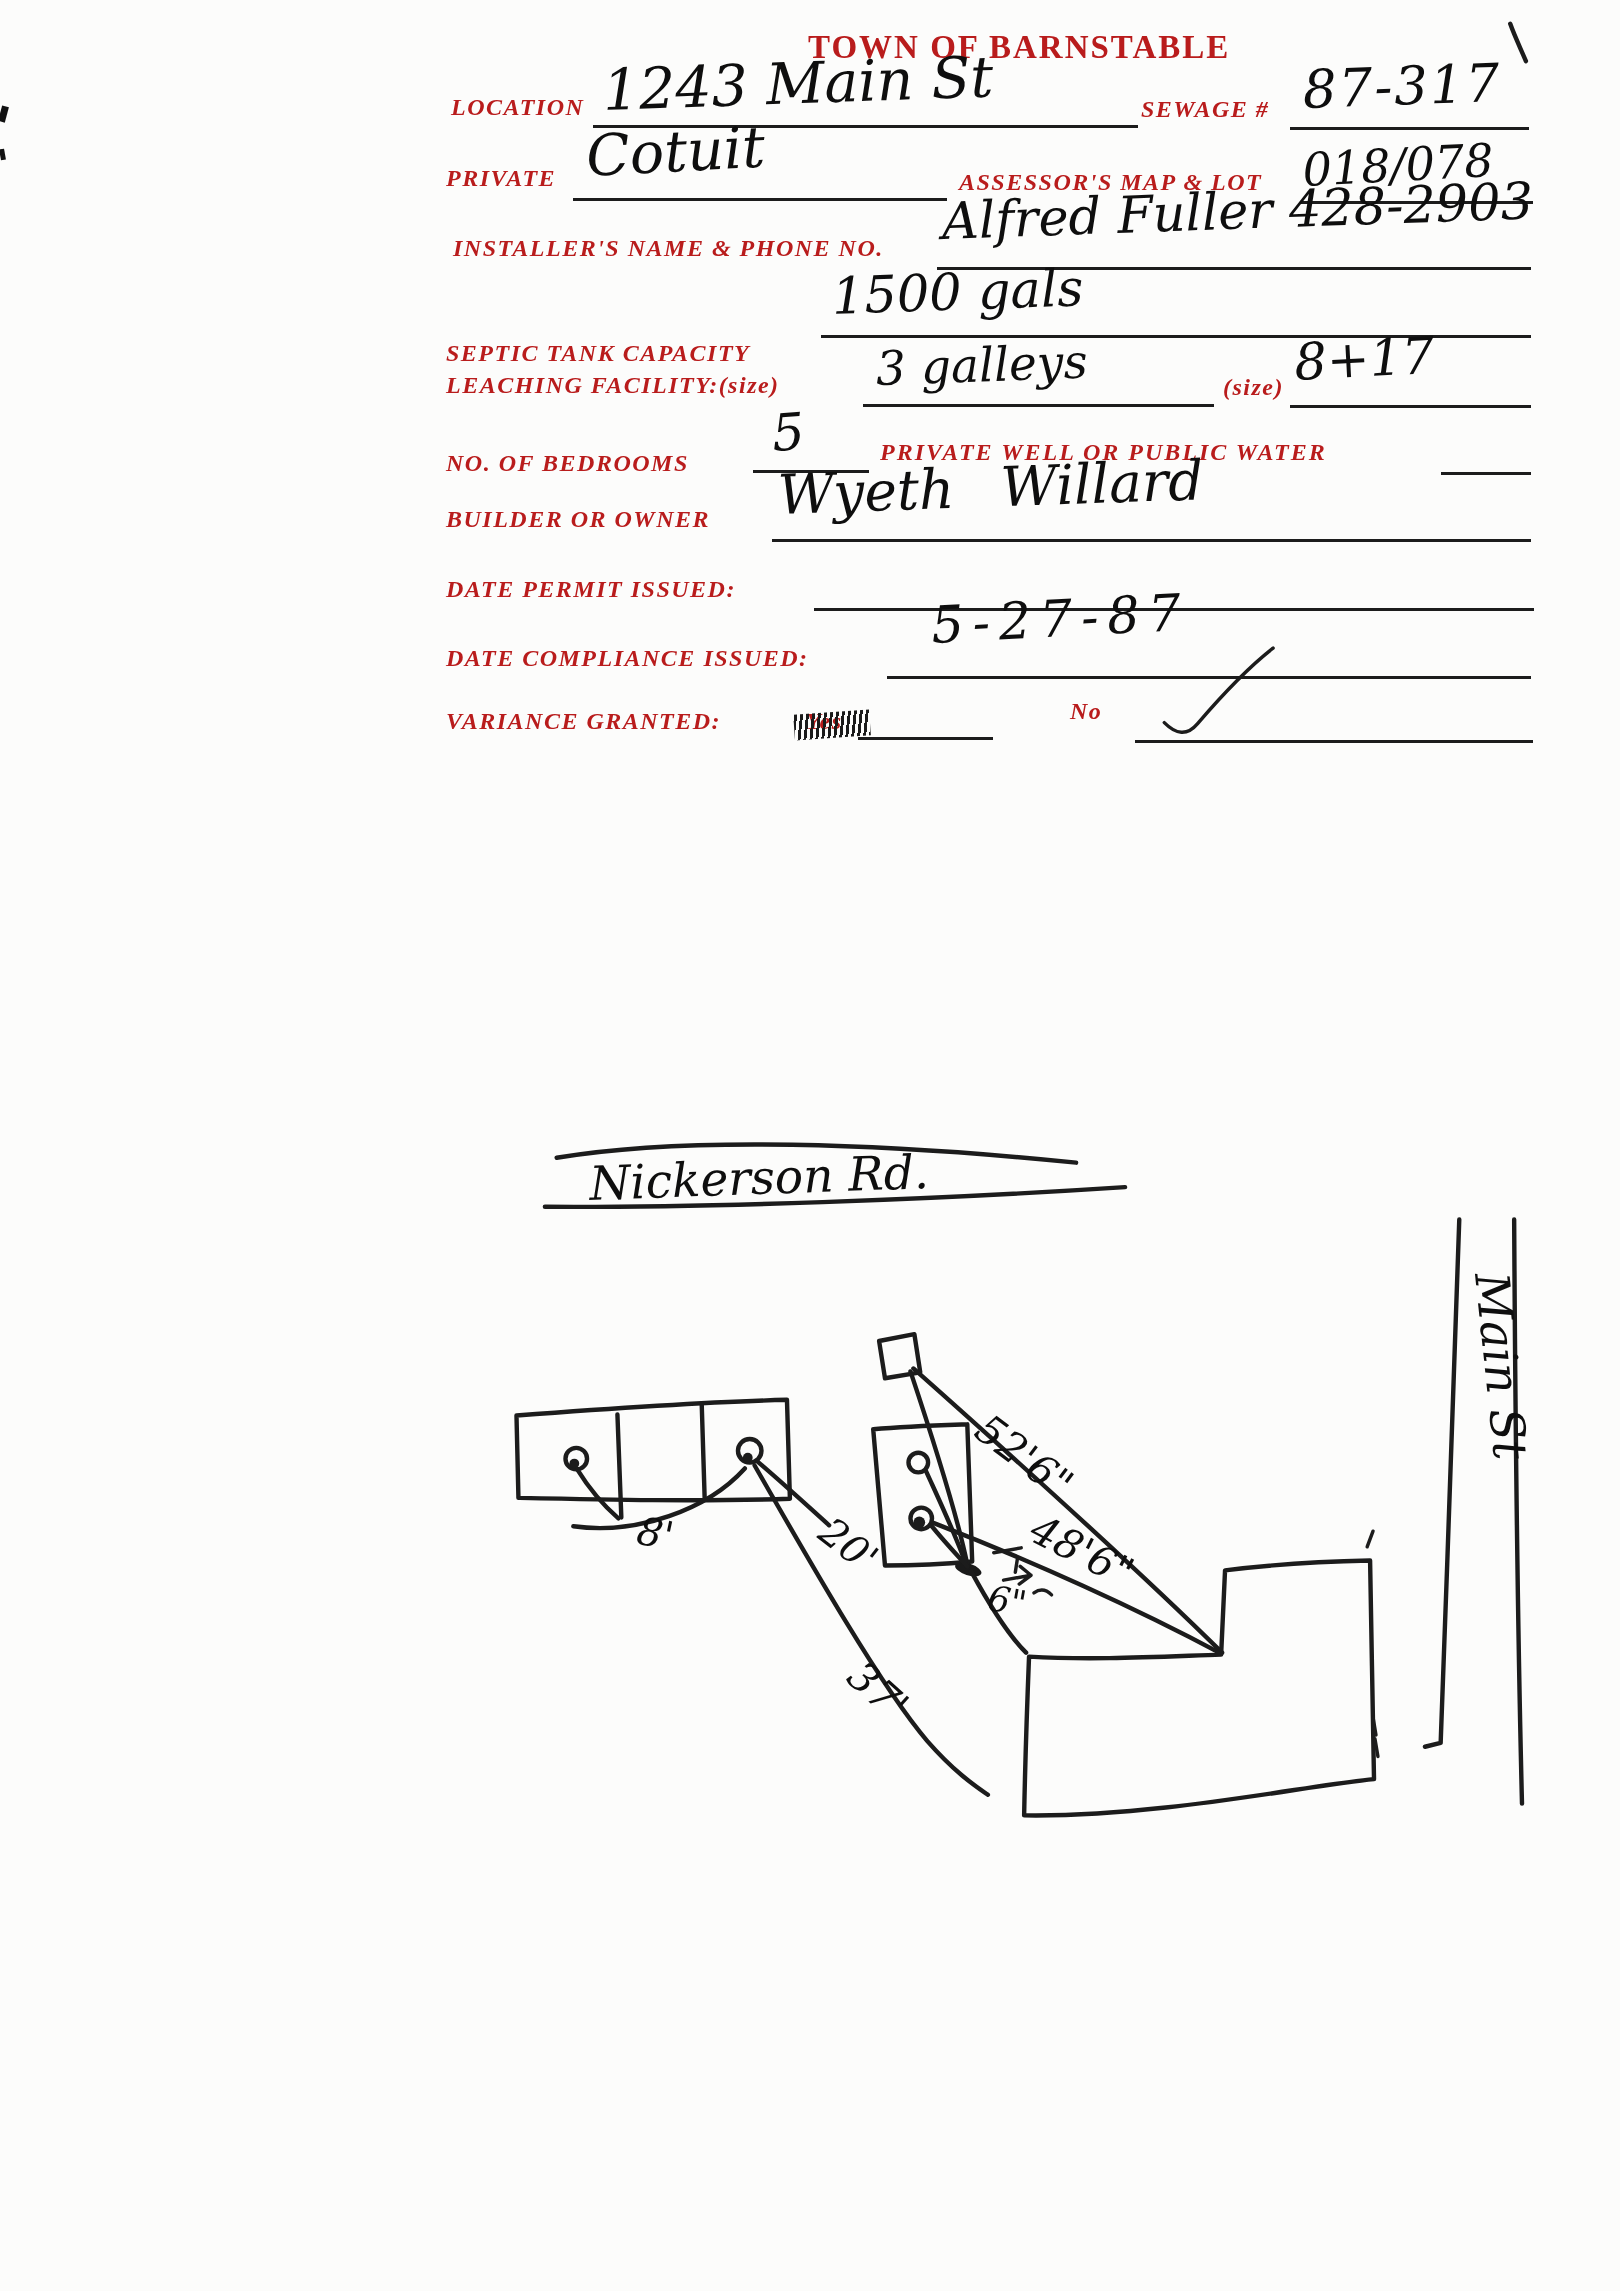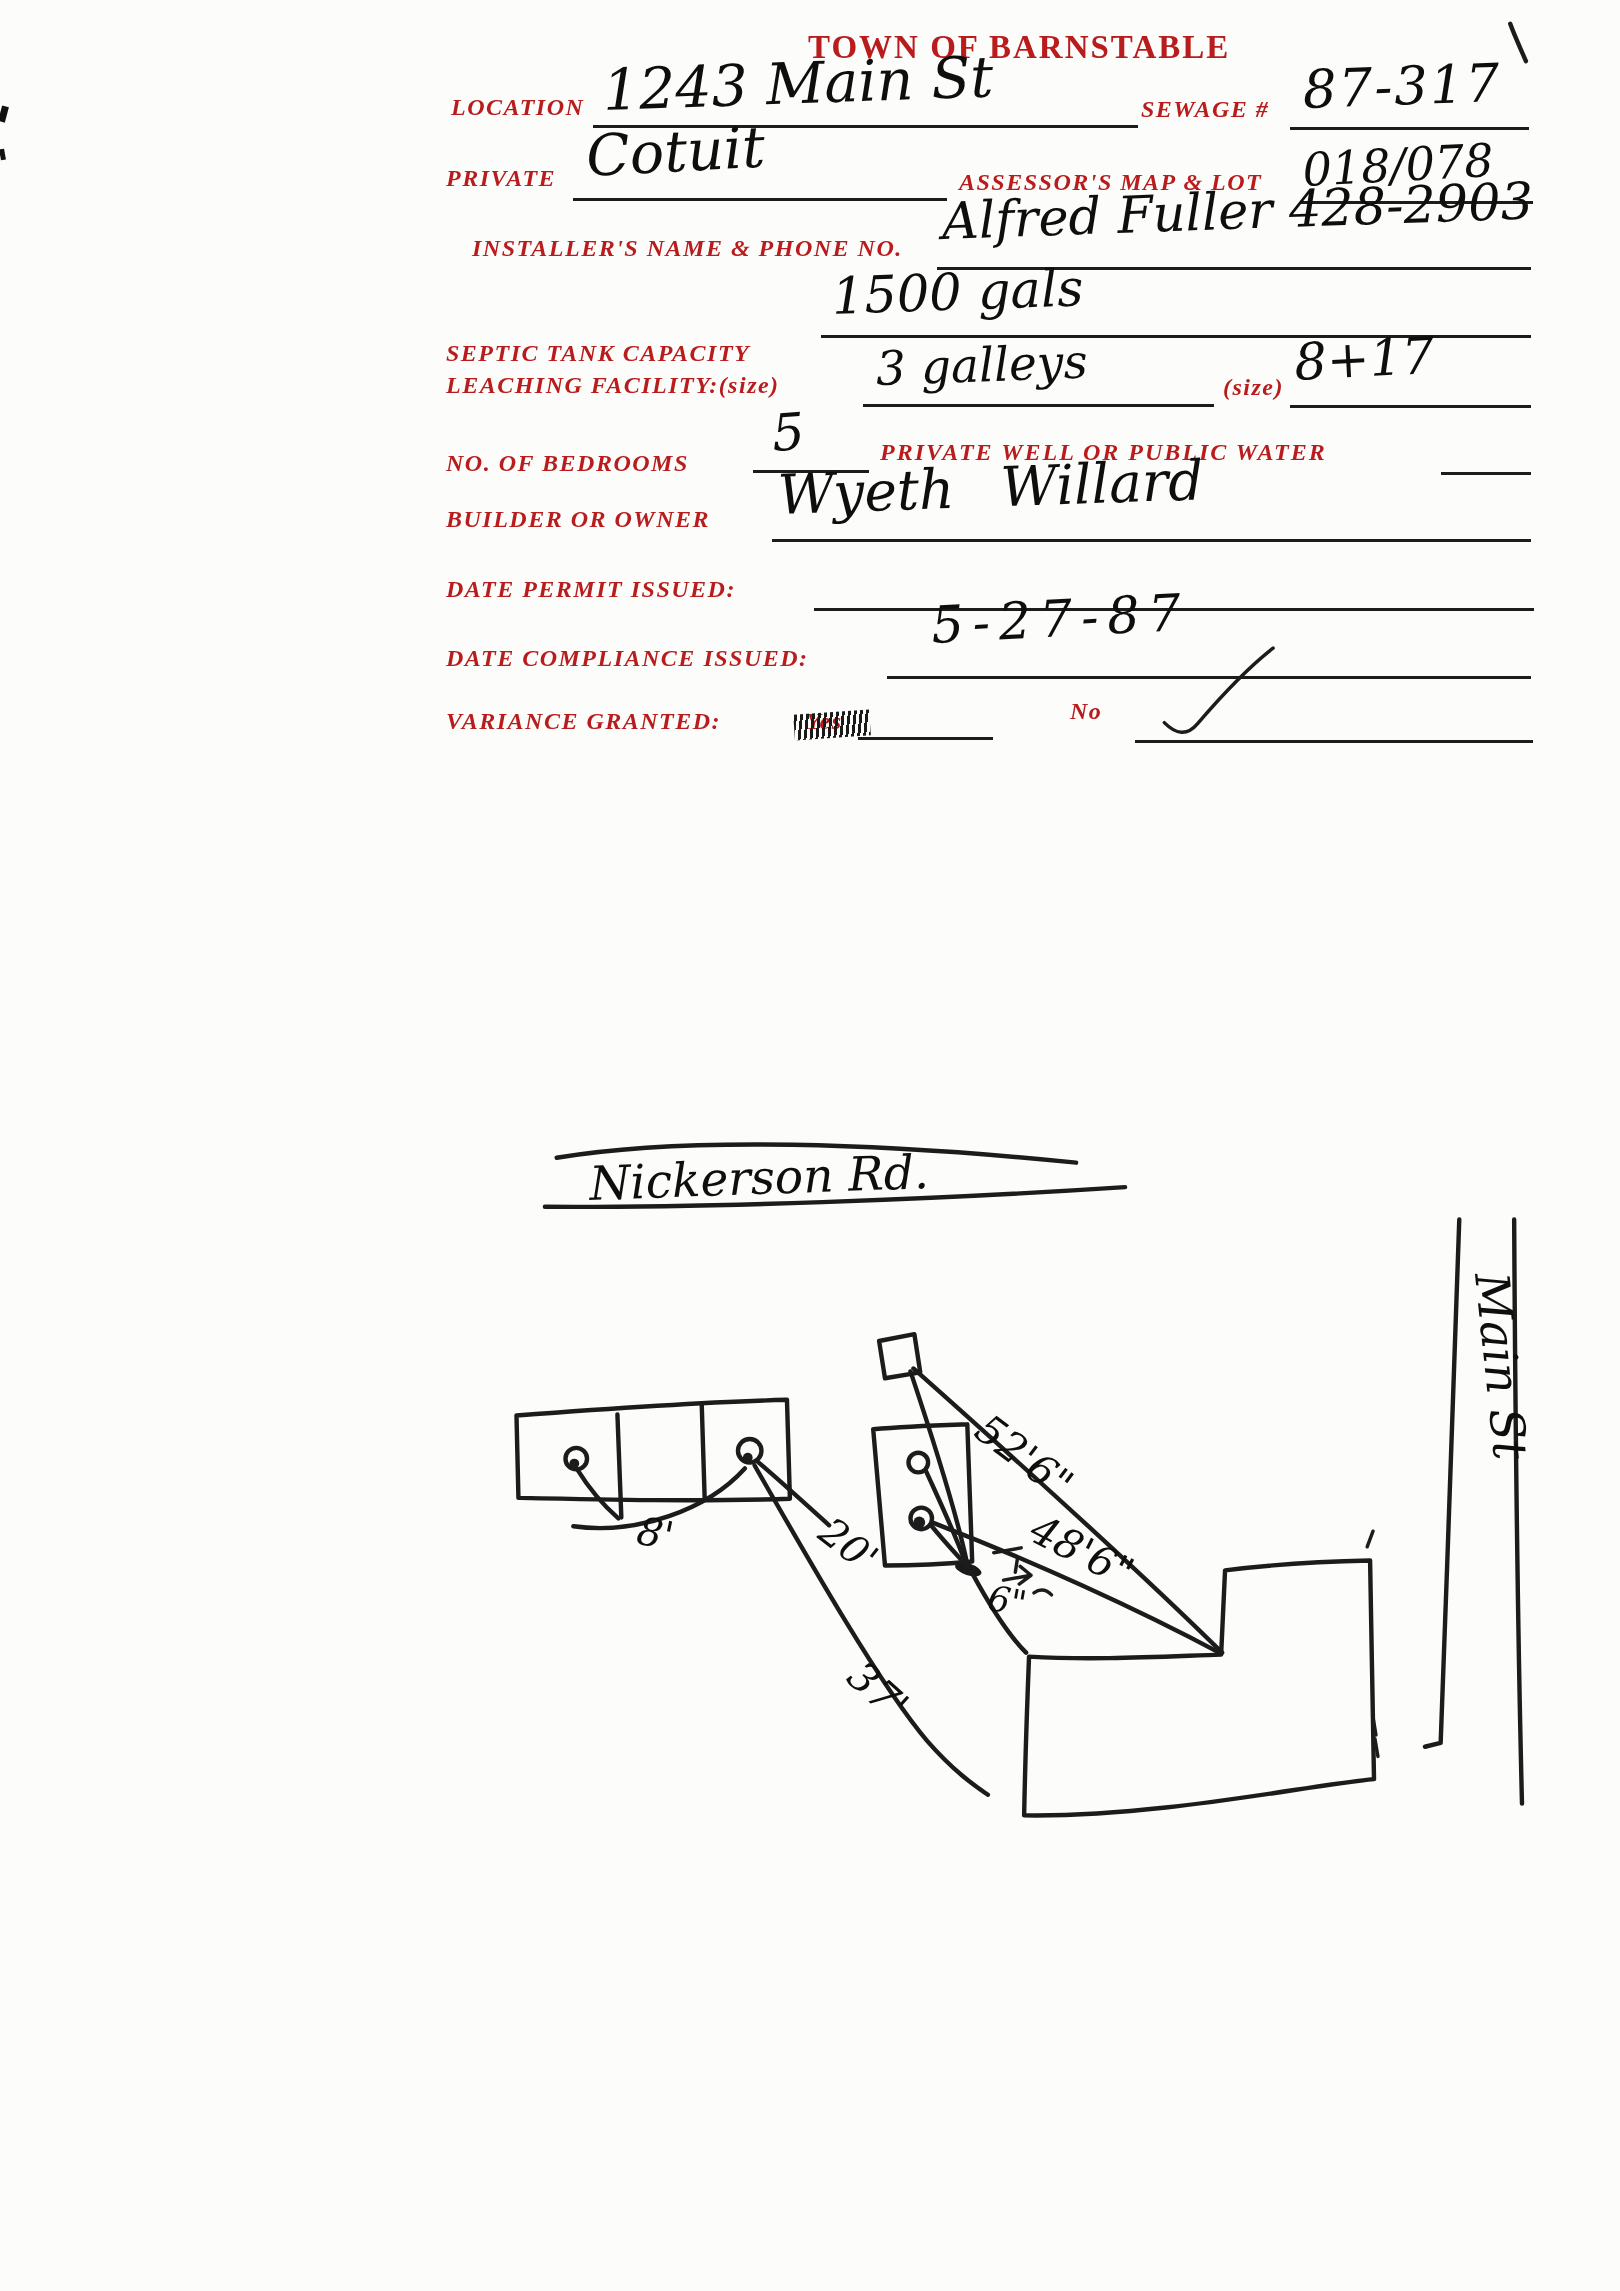--- a/index.html
+++ b/index.html
@@ -32,21 +32,21 @@
   <div class="abs hw" style="left:1304px;top:59px;font-size:53px;transform:rotate(-2deg);letter-spacing:2px;">87-317</div>
 
   <div class="abs typed lbl" style="left:446px;top:165px;">PRIVATE</div>
   <div class="abs uline" style="left:573px;top:198px;width:374px;"></div>
   <div class="abs hw" style="left:588px;top:123px;font-size:57px;transform:rotate(-3deg);">Cotuit</div>
 
   <div class="abs typed lbl" style="left:959px;top:169px;">ASSESSOR'S MAP &amp; LOT</div>
   <div class="abs uline" style="left:1300px;top:201px;width:233px;"></div>
   <div class="abs hw" style="left:1304px;top:143px;font-size:46px;transform:rotate(-3deg);">018/078</div>
 
-  <div class="abs typed lbl" style="left:472px;top:235px;">INSTALLER'S NAME &amp; PHONE NO.</div>
+  <div class="abs typed lbl" style="left:453px;top:235px;">INSTALLER'S NAME &amp; PHONE NO.</div>
   <div class="abs uline" style="left:937px;top:267px;width:594px;"></div>
   <div class="abs hw" style="left:943px;top:192px;font-size:51px;transform:rotate(-2deg);">Alfred Fuller 428-2903</div>
 
   <div class="abs typed lbl" style="left:446px;top:304px;margin-top:36px;">SEPTIC TANK CAPACITY</div>
   <div class="abs uline" style="left:821px;top:335px;width:710px;"></div>
   <div class="abs hw" style="left:833px;top:267px;font-size:51px;transform:rotate(-2deg);">1500 gals</div>
 
   <div class="abs typed lbl" style="left:446px;top:372px;">LEACHING FACILITY:(size)</div>
   <div class="abs uline" style="left:863px;top:404px;width:351px;"></div>
   <div class="abs hw" style="left:877px;top:341px;font-size:47px;transform:rotate(-2deg);">3 galleys</div>

